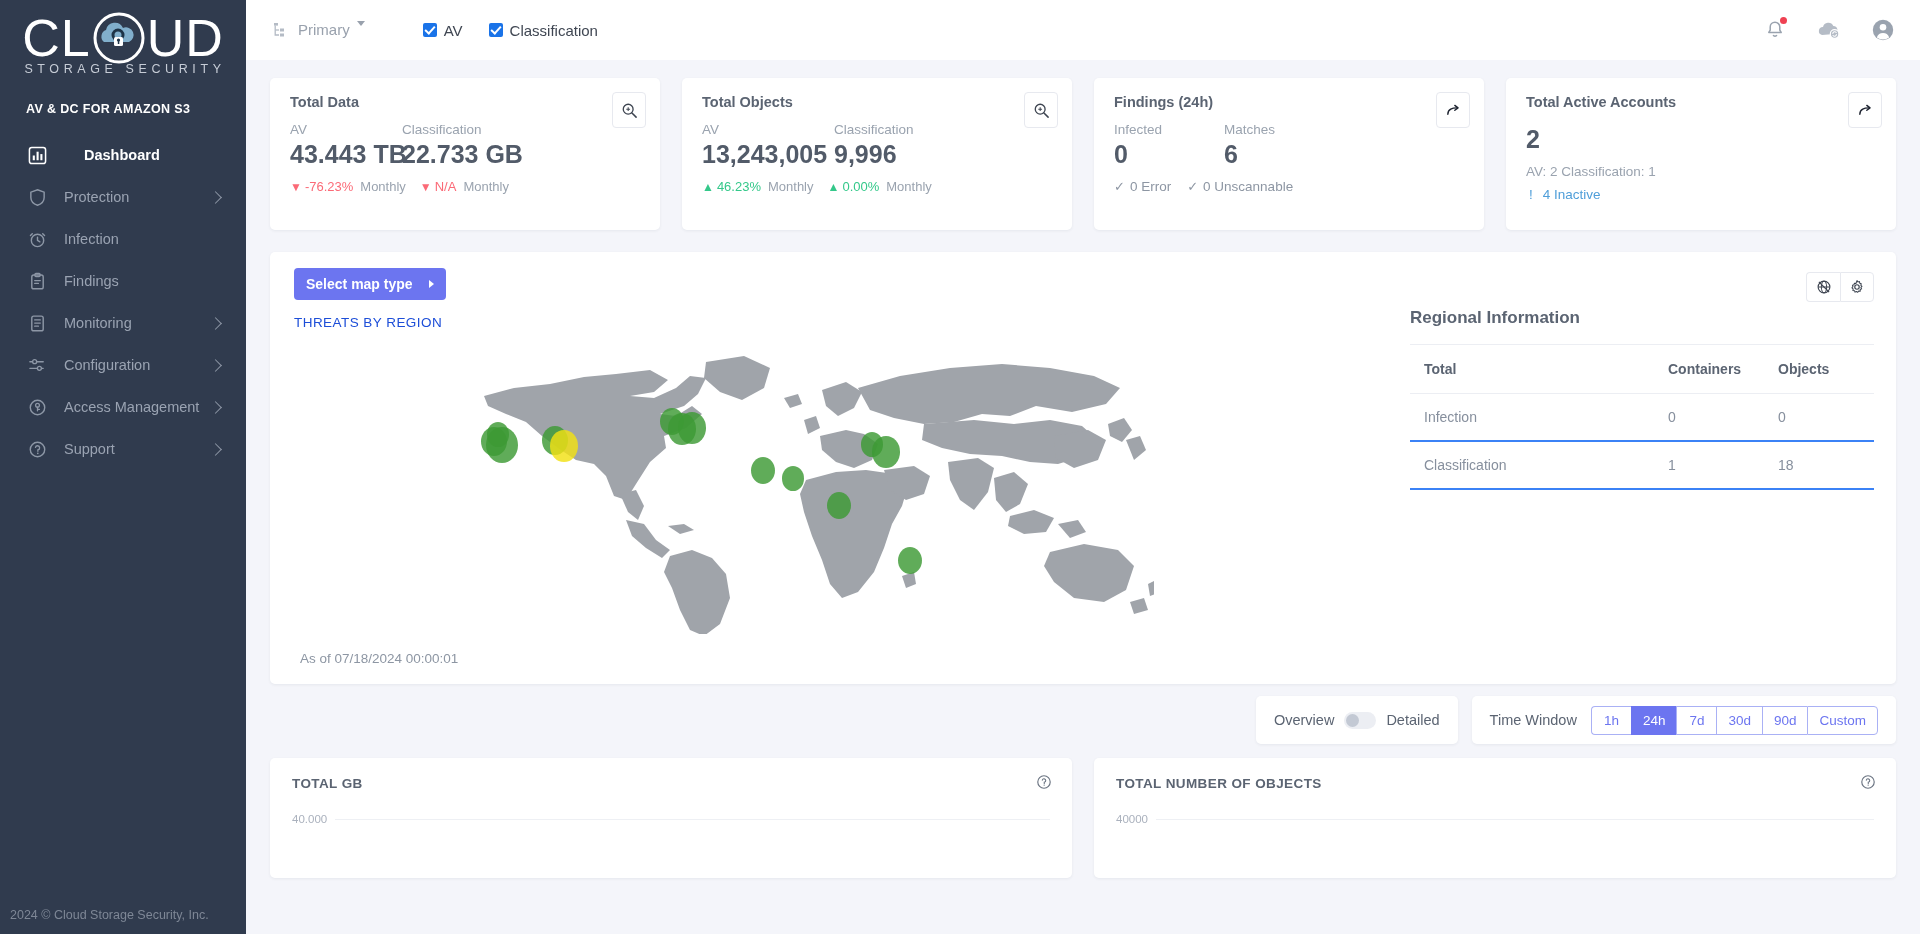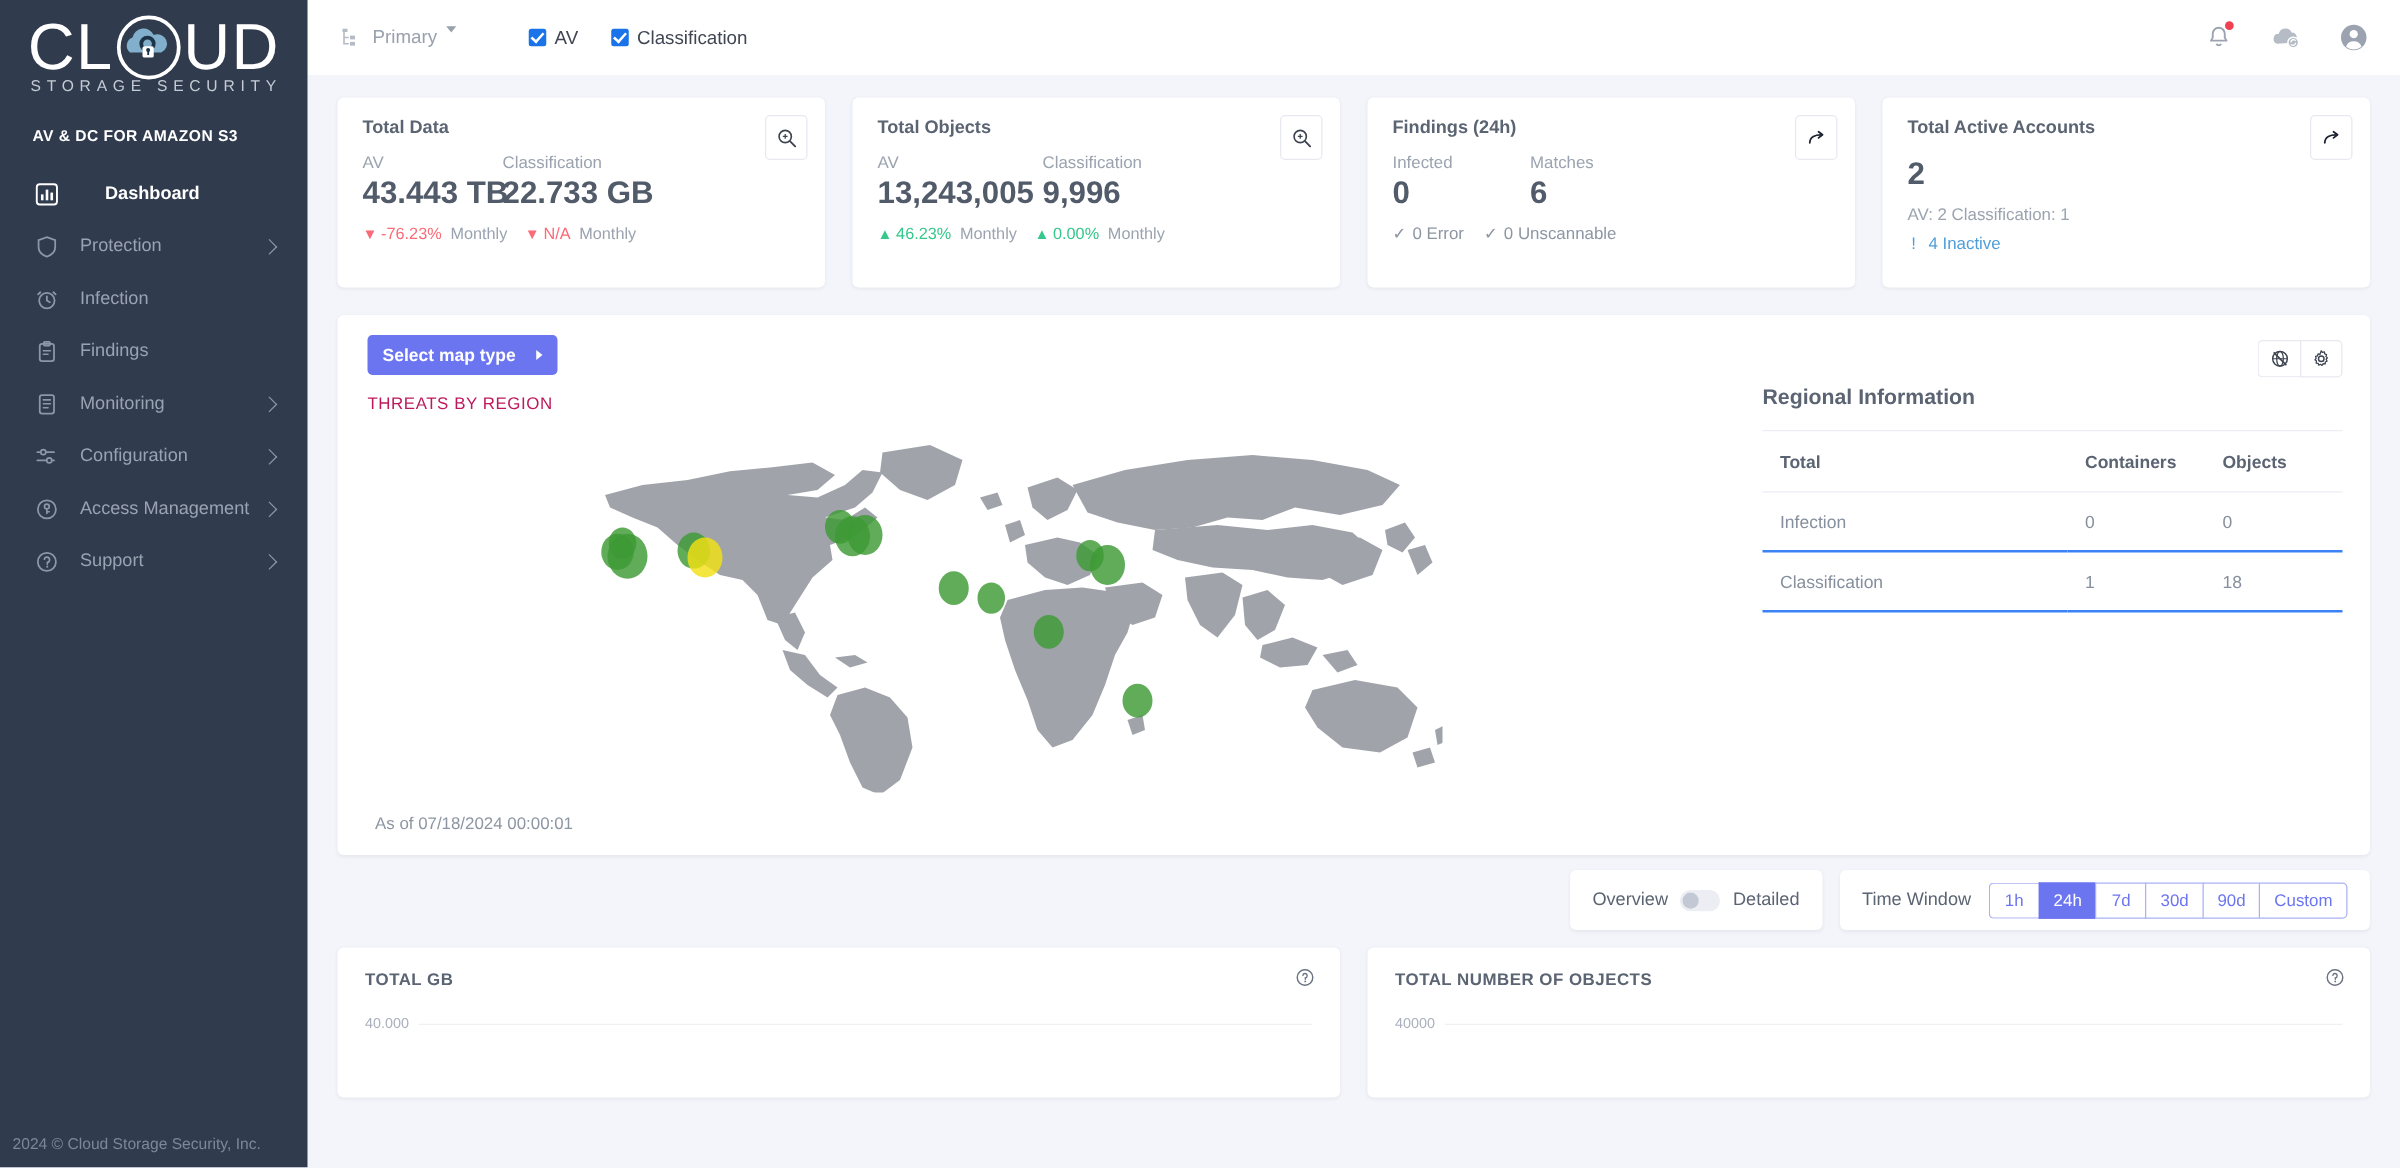--- a/index.html
+++ b/index.html
@@ -116,21 +116,21 @@
     box-shadow: 0 1px 3px rgba(40,50,70,.07);
     position: relative; height: 432px; padding: 16px 20px 0 24px;
   }
   .map-type-btn {
     background: #6c75f0; color: #fff; font-size: 14px; font-weight: bold;
     border: none; border-radius: 4px; height: 32px; width: 152px;
     display: flex; align-items: center; padding: 0 12px; cursor: pointer;
   }
   .map-type-btn .lbl { flex: 1; text-align: left; }
   .map-type-btn .tri { width: 0; height: 0; border-top: 4px solid transparent; border-bottom: 4px solid transparent; border-left: 5px solid #fff; }
-  .map-head { font-size: 13.5px; color: #be185d; letter-spacing: .45px; margin-top: 15px; font-weight: 500;}
+  .map-head { font-size: 13.5px; color: #1d4ed8; letter-spacing: .45px; margin-top: 15px; font-weight: 500;}
   .map-area { position: relative; height: 300px; }
   .map-svg { position: absolute; left: 160px; top: 14px; }
   .bubble { position: absolute; border-radius: 50%; opacity: .82; }
   .asof { position: absolute; bottom: 18px; left: 30px; color: #8d96a3; font-size: 13.5px; }
   .panel-tools { position: absolute; top: 20px; right: 22px; display: flex; }
   .tool-btn {
     width: 34px; height: 30px; border: 1px solid #e7e9ef; background: #fff;
     display: flex; align-items: center; justify-content: center; cursor: pointer;
   }
   .tool-btn:first-child { border-radius: 4px 0 0 4px; border-right: none; }

